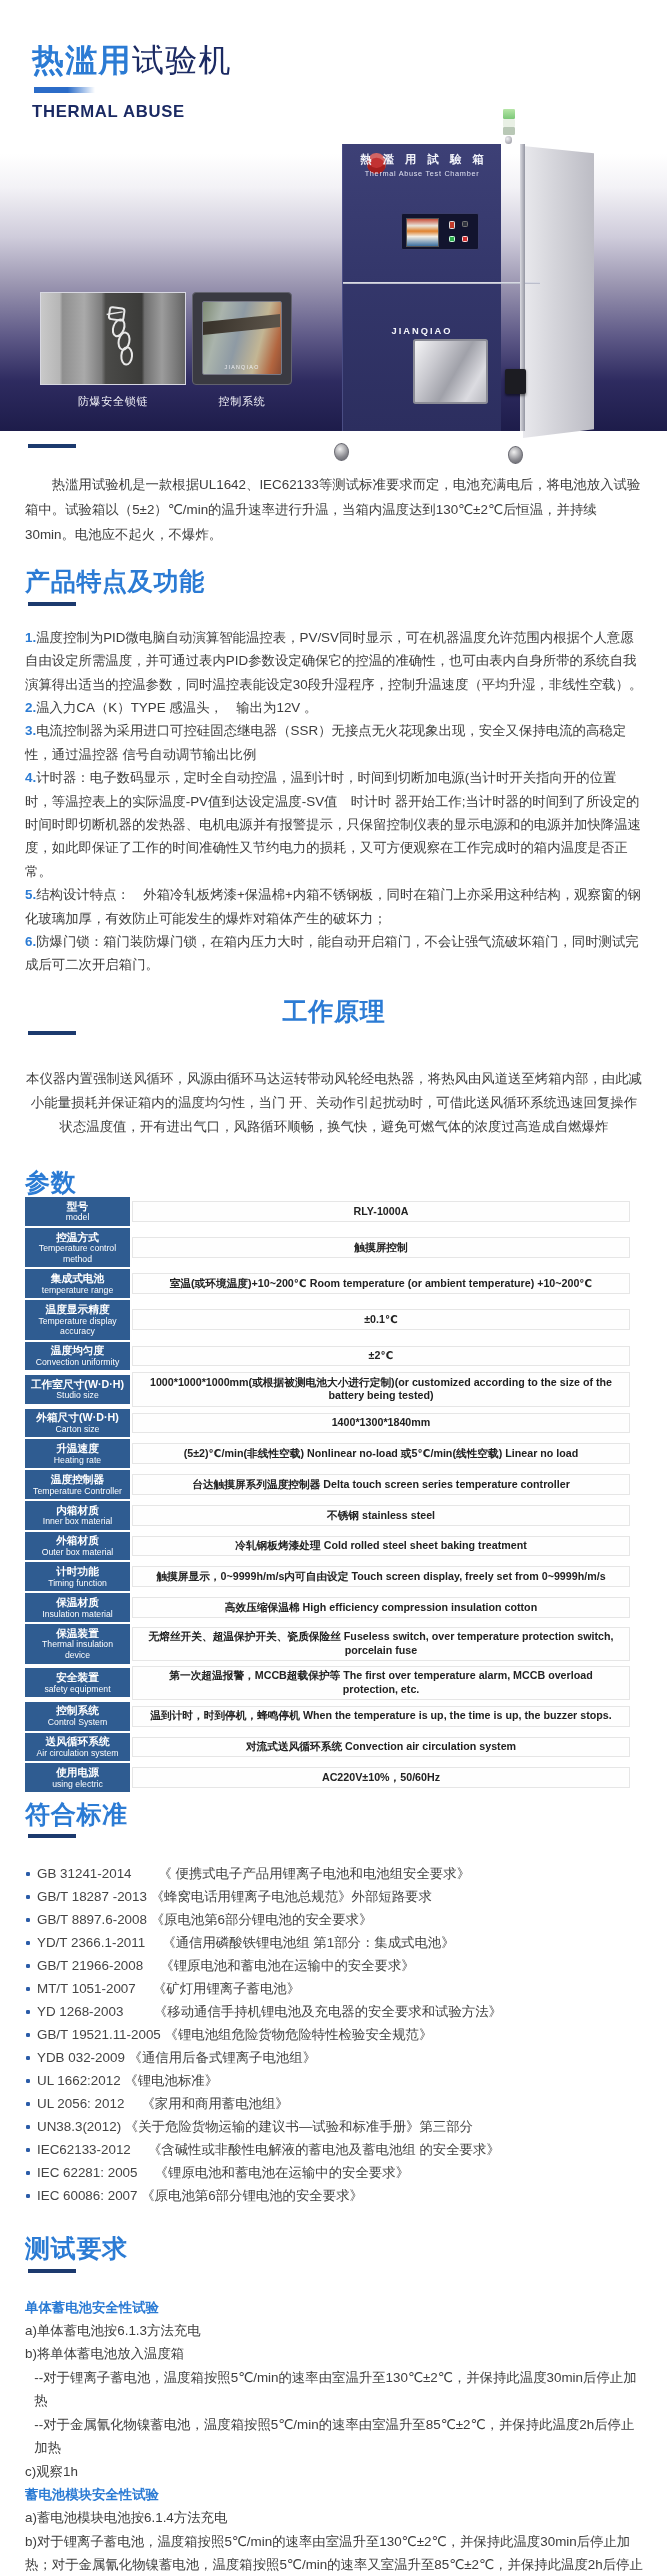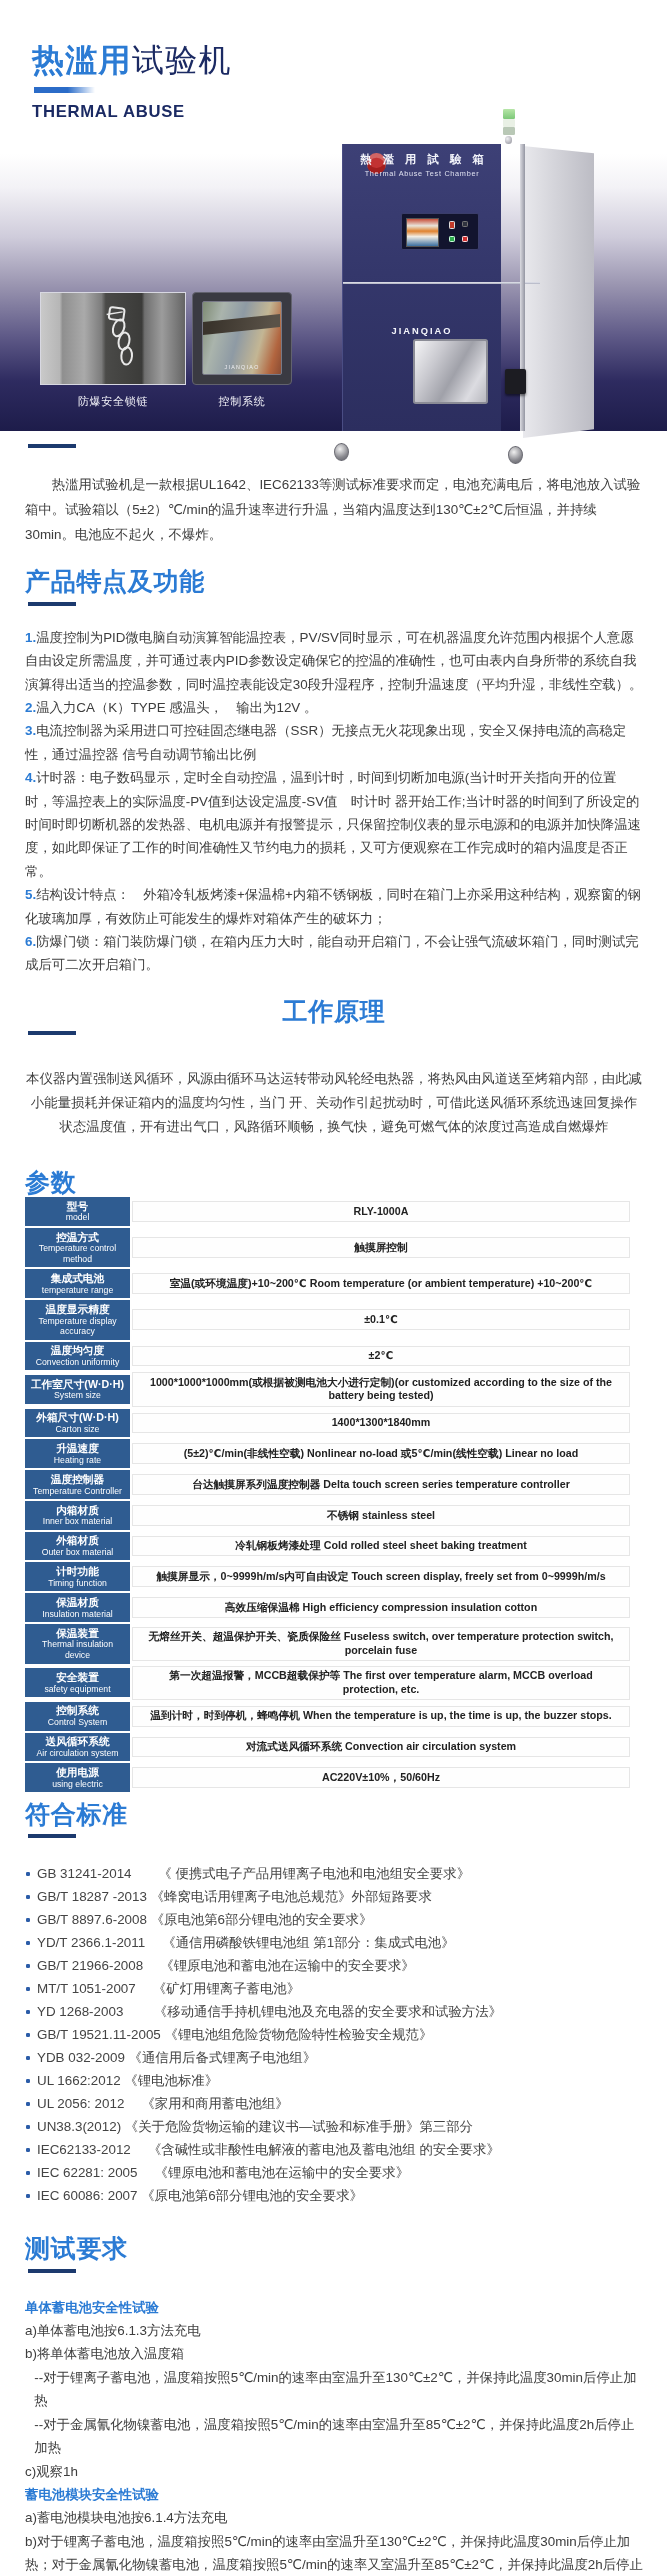--- a/index.html
+++ b/index.html
@@ -262,21 +262,21 @@
             <div class="plabel">
               <div class="plabel-cn">温度均匀度</div>
               <div class="plabel-en">Convection uniformity</div>
             </div>
             <div class="pvalue">±2℃</div>
           </div>
 
           <div class="prow">
             <div class="plabel">
               <div class="plabel-cn">工作室尺寸(W·D·H)</div>
-              <div class="plabel-en">System size</div>
+              <div class="plabel-en">Studio size</div>
             </div>
             <div class="pvalue">1000*1000*1000mm(或根据被测电池大小进行定制)(or customized according to the size of the battery being tested)</div>
           </div>
 
           <div class="prow">
             <div class="plabel">
               <div class="plabel-cn">外箱尺寸(W·D·H)</div>
               <div class="plabel-en">Carton size</div>
             </div>
             <div class="pvalue">1400*1300*1840mm</div>

